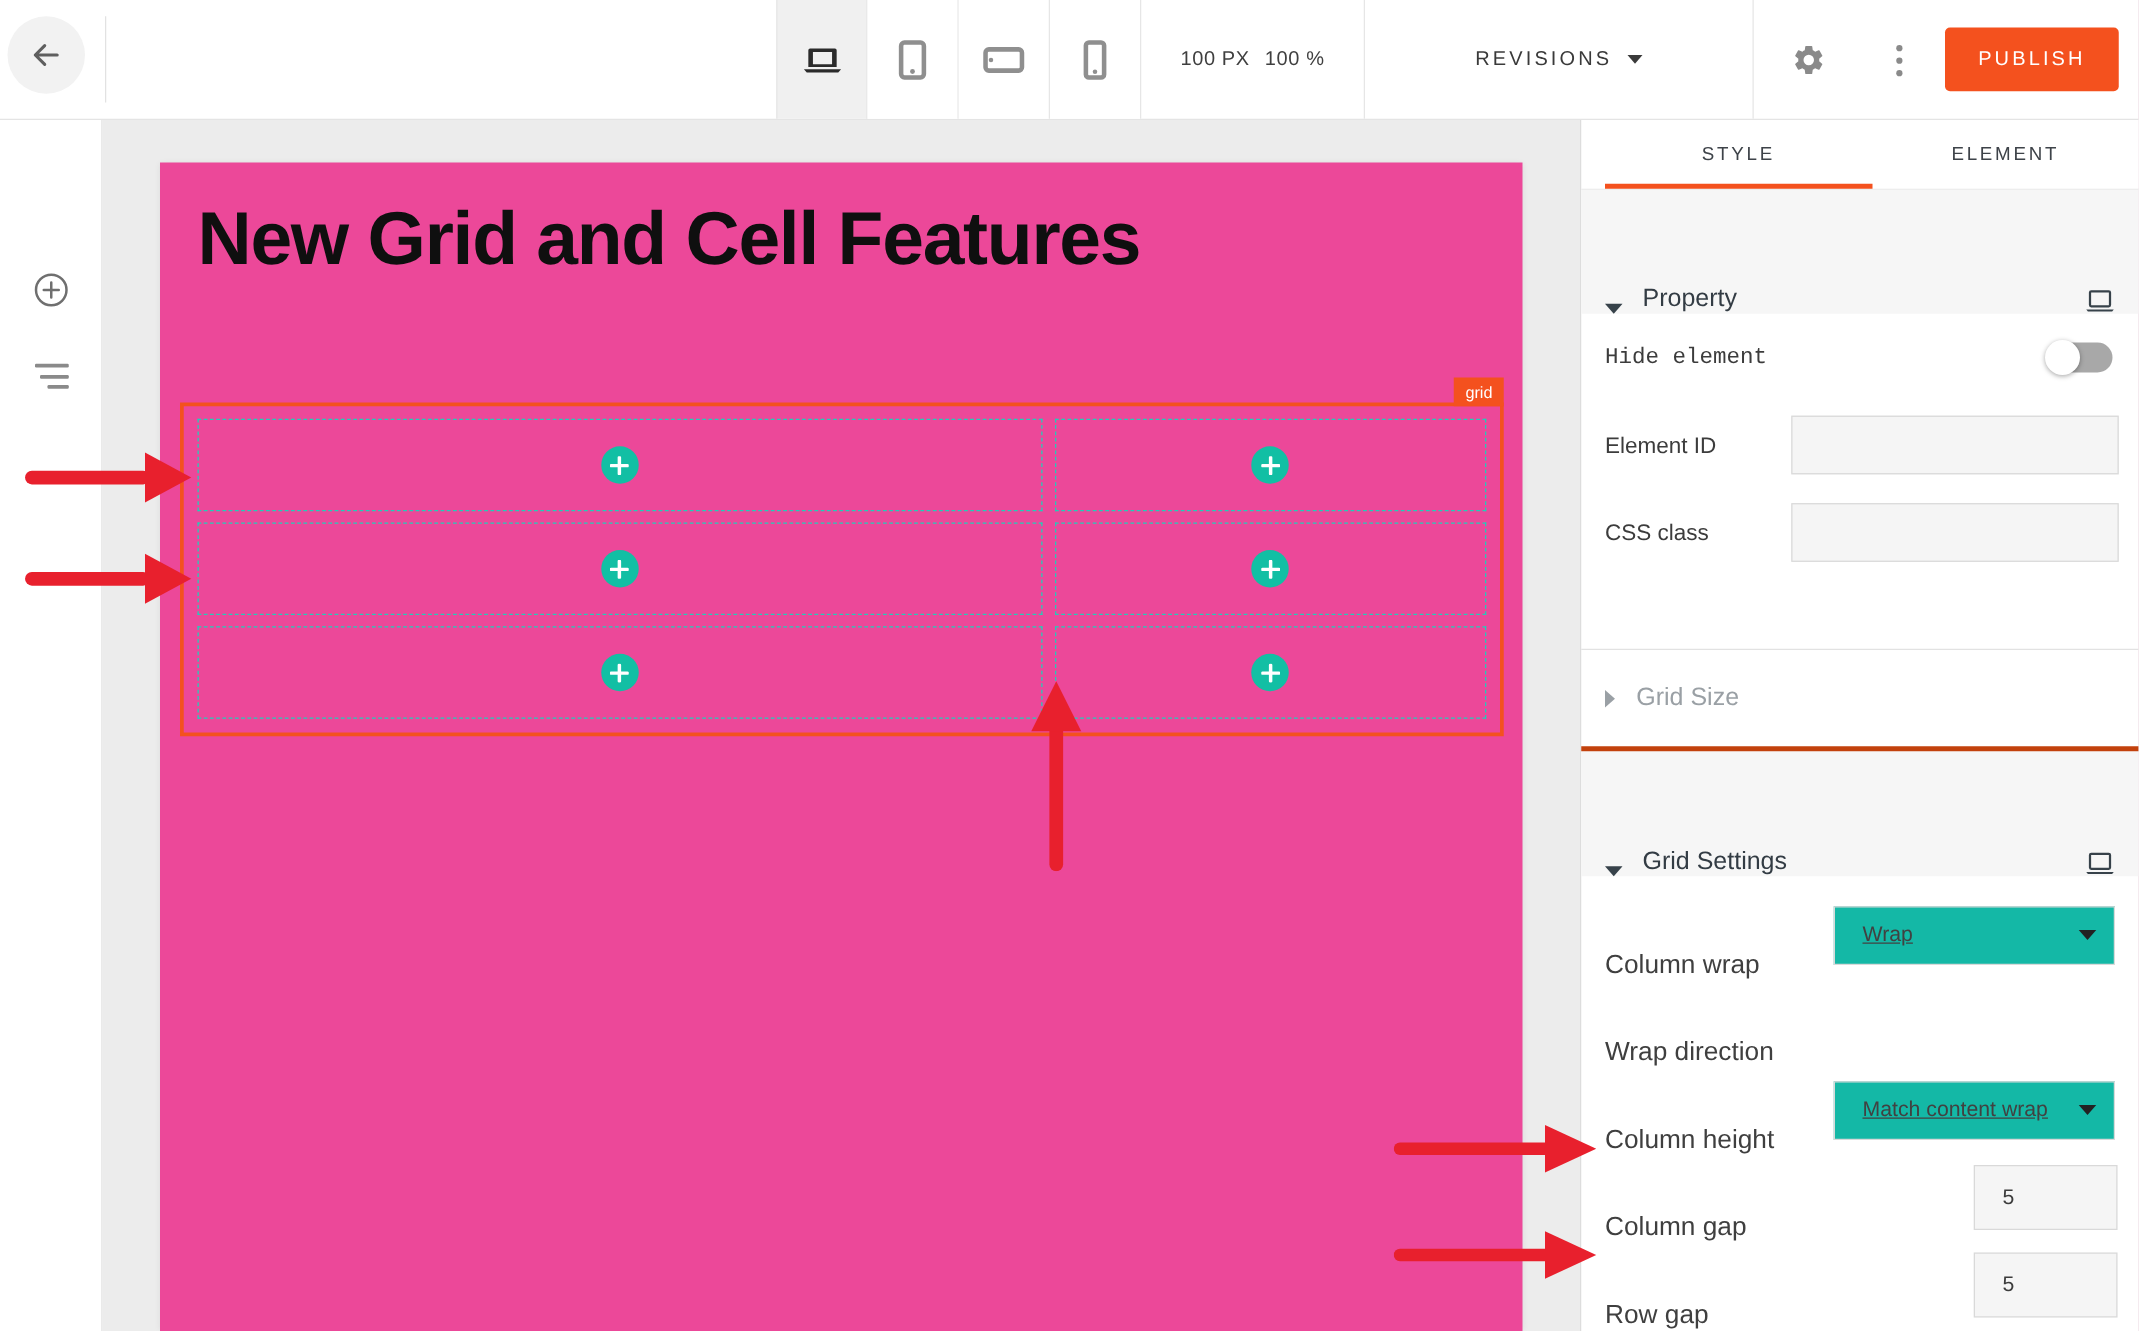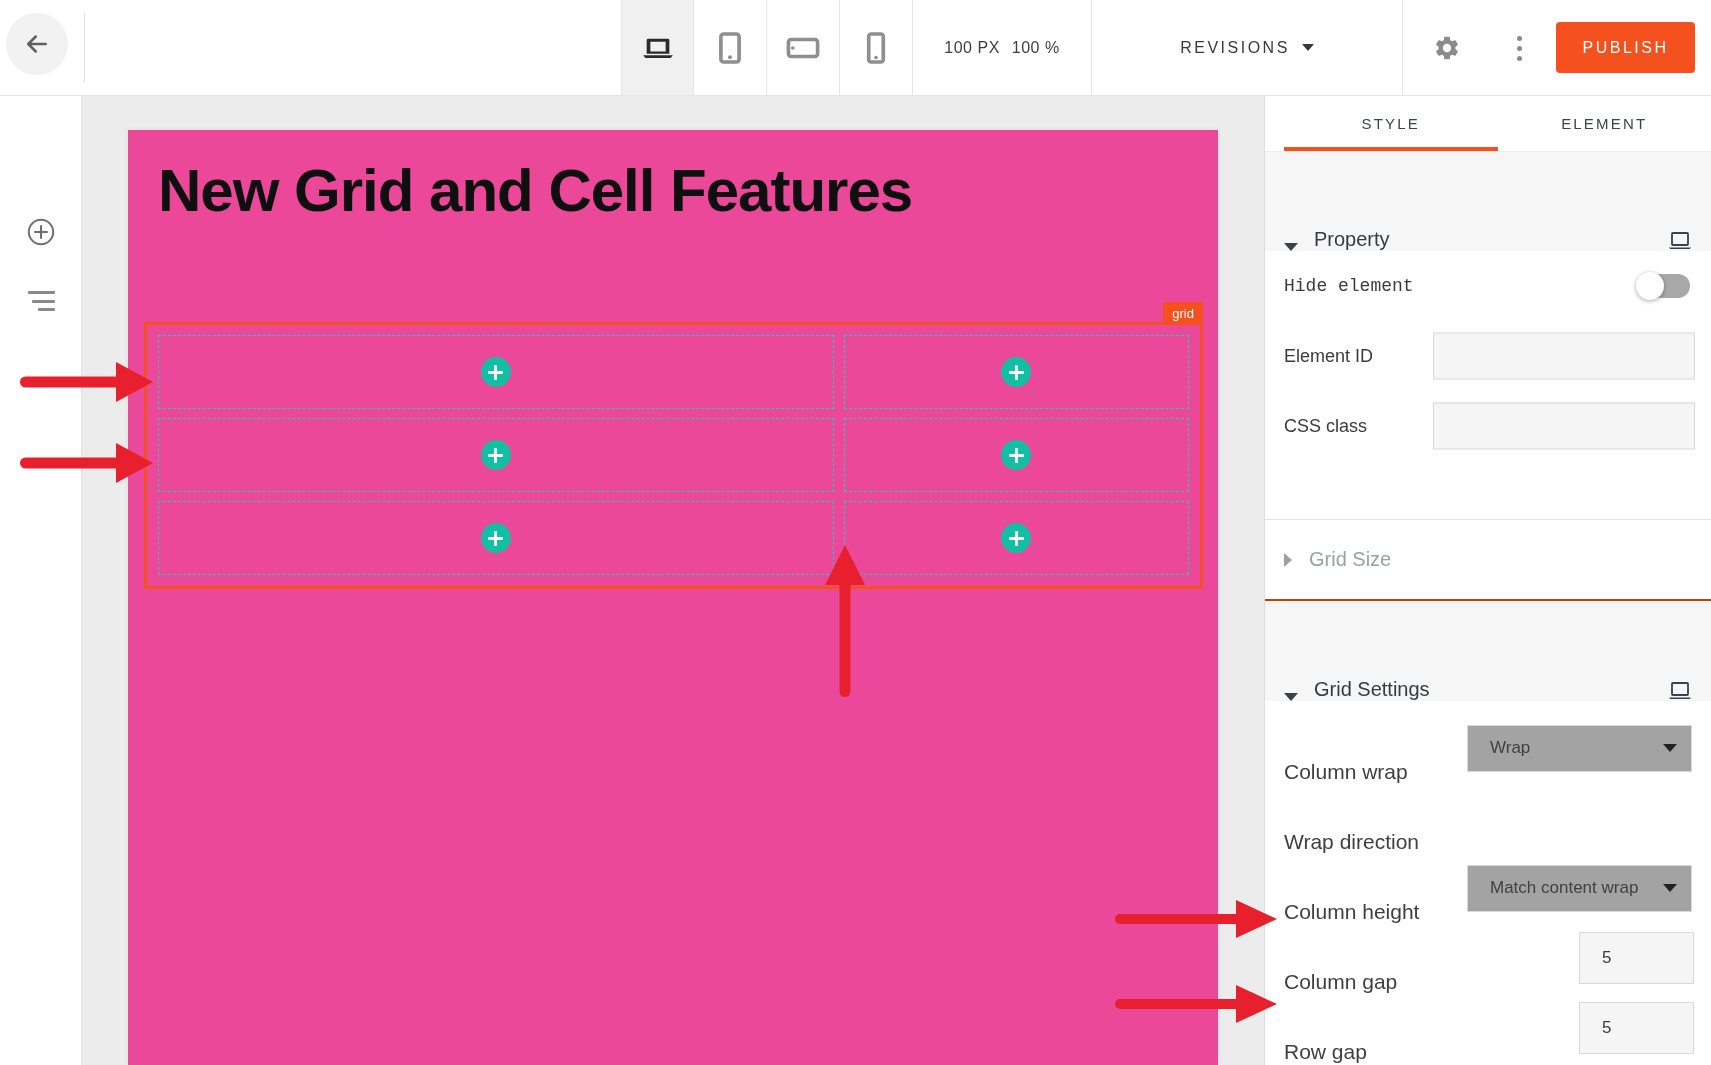--- a/index.html
+++ b/index.html
@@ -57,26 +57,26 @@
   .sect-band .tri-down { width:0; height:0; border-left:7px solid transparent; border-right:7px solid transparent; border-top:8px solid #37424a; margin-right:16px; }
   .sect-title { font-size:20px; color:#333c44; flex:1; }
   .laptop-sm { width:24px; height:20px; color:#37424a; }
   .row-flat { position:relative; padding:0 19px; display:flex; align-items:center; }
   .p-label { font-size:18px; color:#3c3c3c; }
   .hide-row { height:70px; justify-content:space-between;font-family:Liberation Mono, monospace; }
   .toggle { position:relative; width:52px; height:24px; border-radius:12px; background:#a8a8a8; cursor:pointer; margin-right:2px; }
   .toggle .knob { position:absolute; left:-2px; top:-2px; width:28px; height:28px; border-radius:50%; background:#fff; box-shadow:0 1px 4px rgba(0,0,0,0.35); }
   .field-row { height:70px; }
   .field-input { position:absolute; left:168px; right:16px; height:47px; top:50%; transform:translateY(-50%); background:#f5f5f5; border:1px solid #d9d9d9; font-size:17px; color:#3c3c3c; padding:0 12px; font-family:"Liberation Sans",sans-serif; }
-  .gridsize-row { height:82px; border-top:1px solid #e2e2e2; border-bottom:2px solid #c2410c; margin-top:58px; }
+  .gridsize-row { height:82px; border-top:1px solid #e2e2e2; border-bottom:4px solid #c2410c; margin-top:58px; }
   .tri-right { width:0; height:0; border-top:7px solid transparent; border-bottom:7px solid transparent; border-left:8px solid #9aa0a5; margin-right:17px; }
   .gray-title { font-size:20px; color:#9aa0a5; }
   .setting-row { height:70px; justify-content:space-between; }
   .set-label { font-size:21px; color:#3f3f3f;margin-top:48px; }
-  .dropdown { width:225px; height:47px; background:#a3a3a3; border:1px solid #d9d9d9; display:flex; align-items:center; justify-content:space-between; padding:0 14px 0 22px; font-size:17px; color:#414141; cursor:pointer; flex-shrink:0; }
+  .dropdown { width:225px; height:47px; background:#14b8a6; border:1px solid #d9d9d9; display:flex; align-items:center; justify-content:space-between; padding:0 14px 0 22px; font-size:17px; color:#414141; cursor:pointer; flex-shrink:0;text-decoration:underline; }
   .dd-caret { width:0; height:0; border-left:7px solid transparent; border-right:7px solid transparent; border-top:8px solid #222; margin-left:4px; }
   .gap-input { width:115px; height:52px; background:#f5f5f5; border:1px solid #d9d9d9; font-size:17px; color:#3c3c3c; padding:0 0 0 22px; font-family:"Liberation Sans",sans-serif; flex-shrink:0; margin-right:-2px; }
 
   
   .arrow { position:absolute; z-index:40; pointer-events:none; }
 </style>
 </head>
 <body>
 
 <div class="stage">

